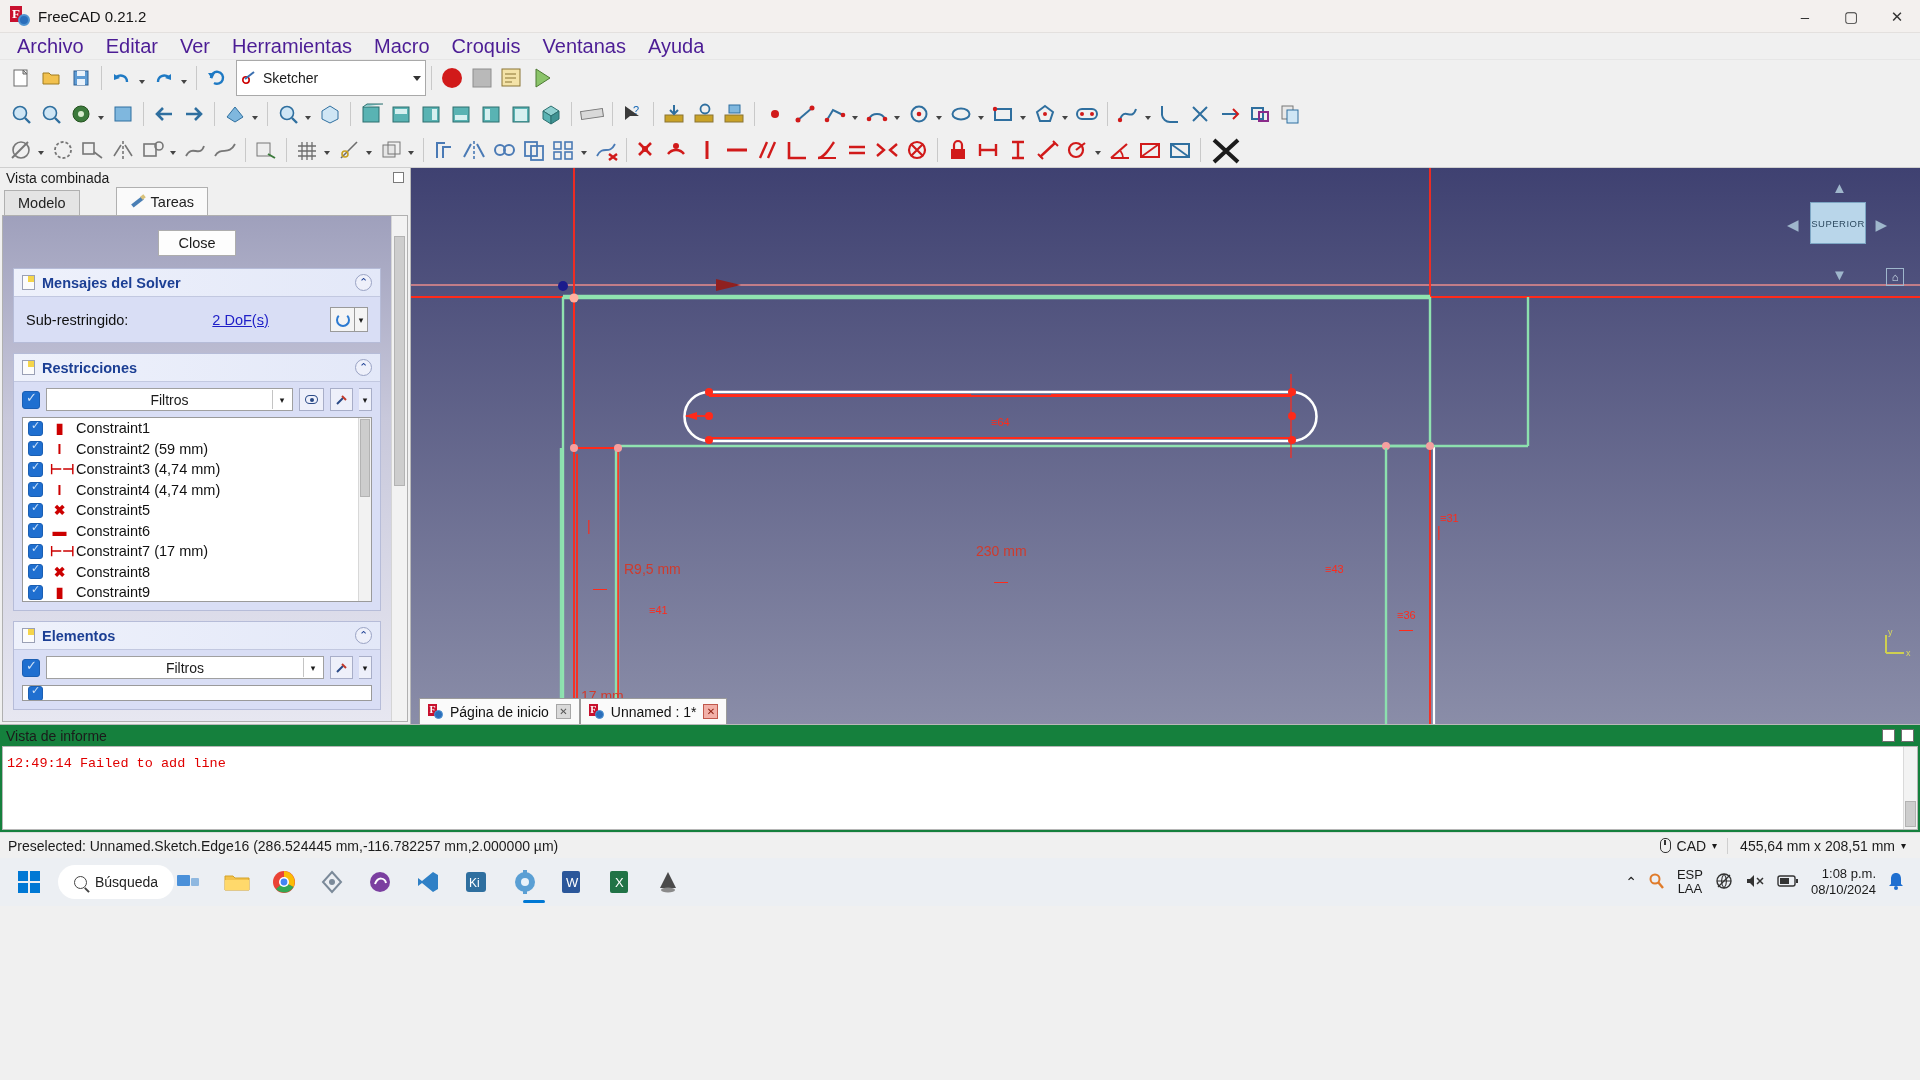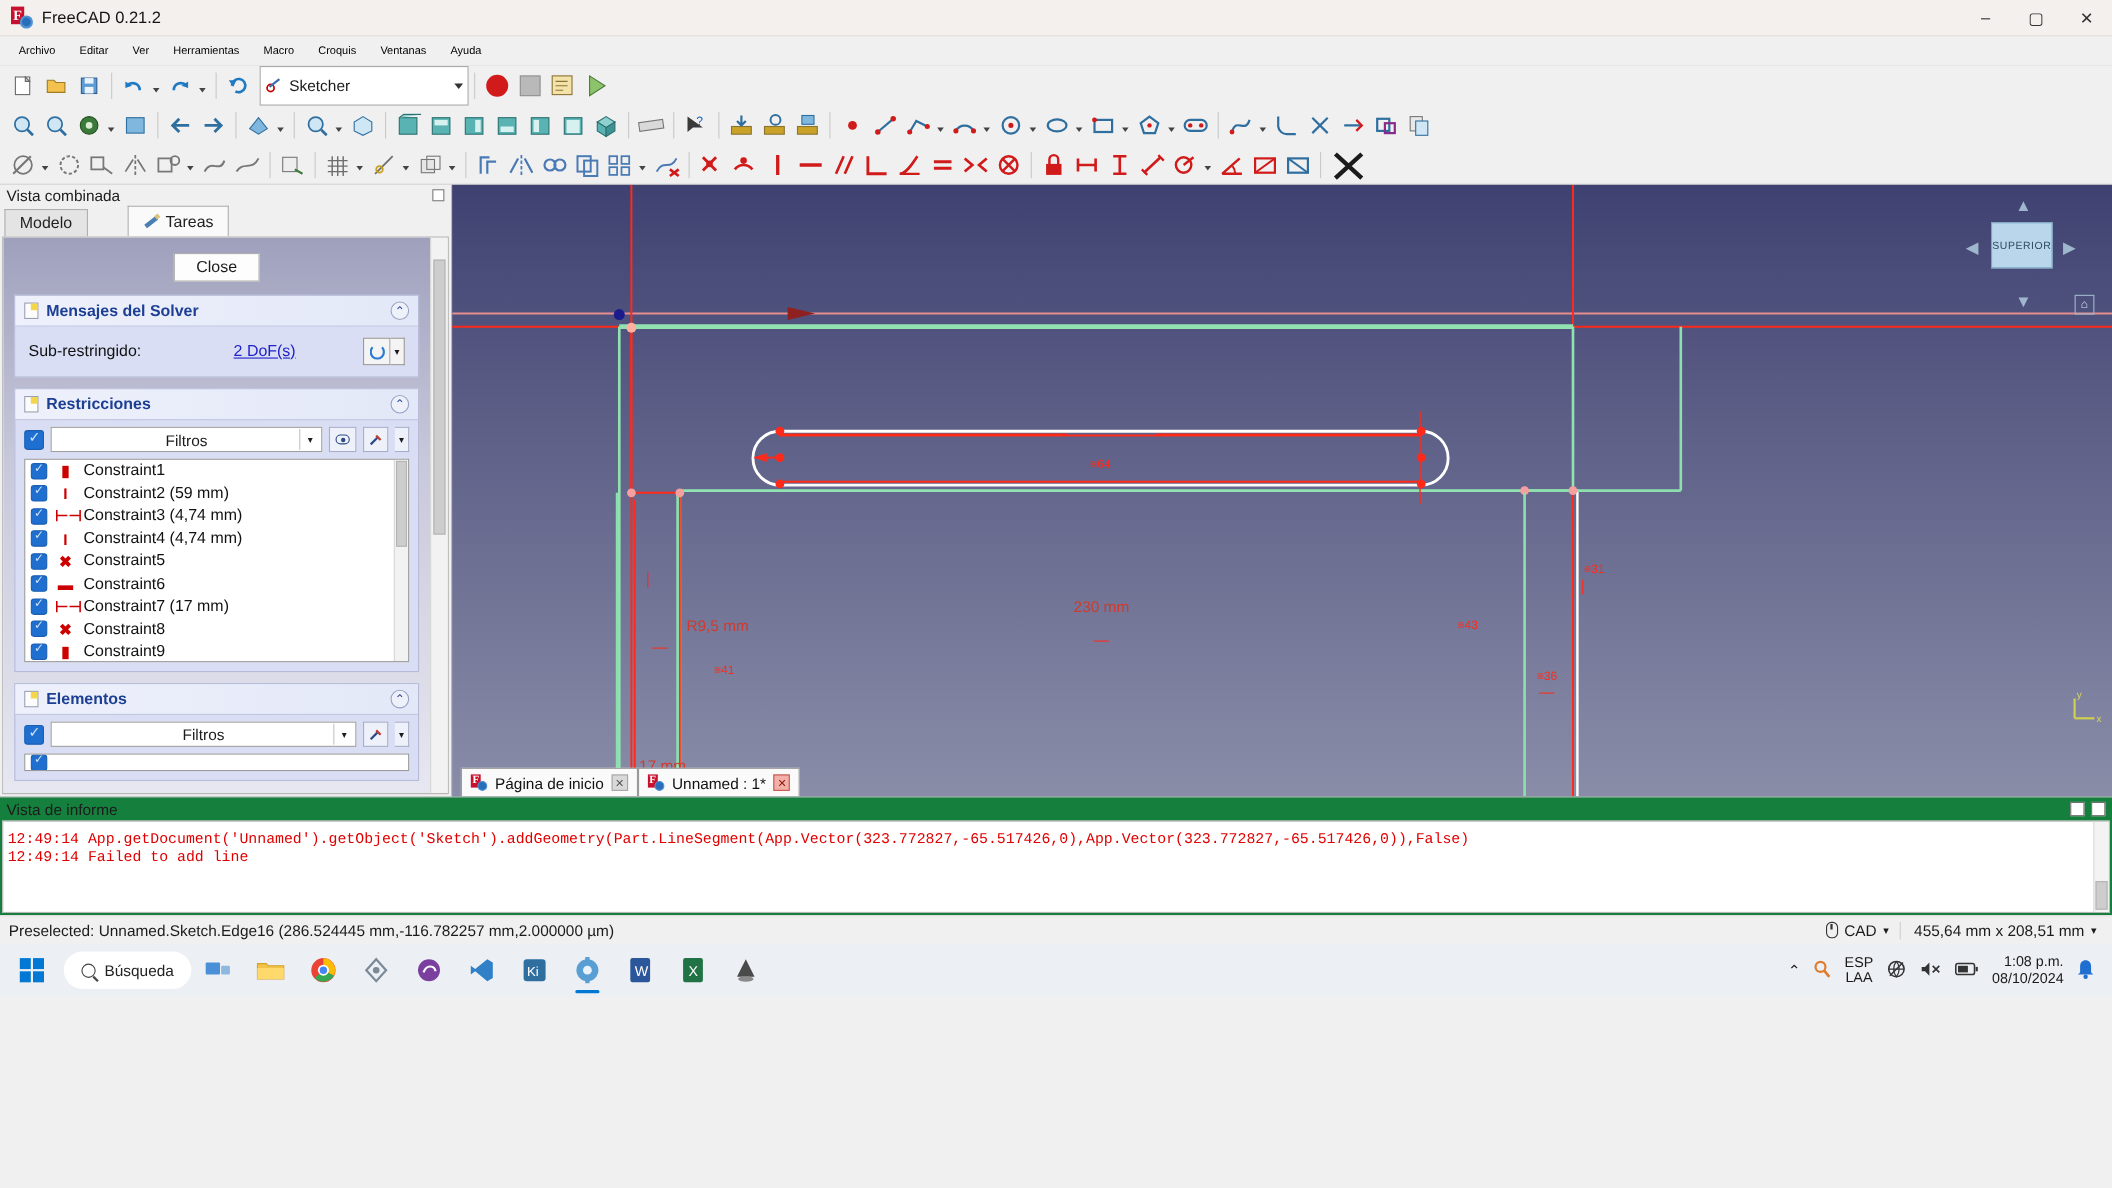--- a/index.html
+++ b/index.html
@@ -25,21 +25,21 @@
   }
   .fc-logo .gear {
     position:absolute; right:0; bottom:0; width:12px; height:12px; border-radius:50%;
     background:#2a6ebb; border:2px solid #4f93d1;
   }
   #titlebar .title { font-size:15px; color:#141414; }
   .wincontrols { position:absolute; right:0; top:0; height:33px; display:flex; }
   .wincontrols div { width:46px; height:33px; display:flex; align-items:center; justify-content:center; font-size:15px; color:#333; }
   
   #menubar { height:27px; background:#f0f0f0; display:flex; align-items:center; padding-left:6px; border-bottom:1px solid #e6e6e6; }
-  #menubar .mi { padding:4px 11px; font-size:10px; color:#000000; }
+  #menubar .mi { padding:4px 11px; font-size:20px; color:#4c1d95; }
   
   .toolbar-row { background:#f0f0f0; display:flex; align-items:center; }
   #tb1 { height:36px; padding-left:6px; }
   #tb2 { height:36px; padding-left:6px; }
   #tb3 { height:36px; padding-left:6px; border-bottom:1px solid #cfcfcf;}
   .tbtn { width:30px; height:30px; display:flex; align-items:center; justify-content:center; position:relative; }
   .tsep { width:1px; height:24px; background:#c9c9c9; margin:0 5px; }
   .caret { width:0;height:0;border-left:3.5px solid transparent;border-right:3.5px solid transparent;border-top:4.5px solid #444; margin-left:-3px; margin-top:7px;}
   .wbsel {
     height:36px; border:1px solid #a9a9a9; background:#fff; display:flex; align-items:center;
@@ -130,21 +130,21 @@
   .mouse-ic { width:11px;height:15px;border:1.5px solid #333;border-radius:5px; position:relative;}
   .mouse-ic:after{content:"";position:absolute;left:3.5px;top:1px;width:2px;height:5px;background:#333;}
   
   #taskbar { height:48px; background:#eceff3; display:flex; align-items:center; padding:0 6px; }
   .tb-start { width:46px;height:40px; display:flex;align-items:center;justify-content:center;}
   .winlogo { display:grid; grid-template-columns:10px 10px; grid-template-rows:10px 10px; gap:2.5px; }
   .winlogo i { background:#0078d4; display:block; }
   .tb-search { height:34px; background:#fff; border-radius:17px; display:flex; align-items:center; gap:8px; padding:0 16px; margin-left:6px; font-size:14px; color:#222; }
   .tb-search .mag { width:13px;height:13px;border:1.8px solid #444;border-radius:50%; position:relative;}
   .tb-search .mag:after{content:"";position:absolute;right:-4px;bottom:-3px;width:6px;height:1.8px;background:#444;transform:rotate(45deg);}
-  .tb-app { width:44px;height:44px; display:flex;align-items:center;justify-content:center; position:relative; margin:0 2px;}
+  .tb-app { width:44px;height:44px; display:flex;align-items:center;position:relative; margin:0 2px;}
   .tb-app.active:after { content:""; position:absolute; bottom:1px; left:11px; width:22px;height:3px; background:#0078d4; border-radius:2px;}
   .tb-right { margin-left:auto; display:flex; align-items:center; gap:12px; padding-right:10px; font-size:13px;}
   .lang { line-height:14px; text-align:center; font-size:13px; }
   .clock { line-height:16px; text-align:right; font-size:13px; }
 </style>
 </head>
 <body>
 
 <div id="titlebar">
   <span class="appicon">
@@ -1015,21 +1015,20 @@
 <div id="reportdock">
   <div id="report-title">
     <span>Vista de informe</span>
     <span class="tools">
       <span></span>
       <span></span>
     </span>
   </div>
   <div id="report-body">
     <div style="opacity:0.35;overflow:hidden;height:6px">&nbsp;</div>
-    <div>12:49:14  App.getDocument('Unnamed').getObject('Sketch').addGeometry(Part.LineSegment(App.Vector(323.772827,-65.517426,0),App.Vector(323.772827,-65.517426,0)),False)</div>
     <div>12:49:14  Failed to add line</div>
     <div class="rb-scroll">
         <div class="rb-thumb"></div>
       </div>
   </div>
 </div>
 
 <div id="statusbar">
   <span>Preselected: Unnamed.Sketch.Edge16 (286.524445 mm,-116.782257 mm,2.000000 µm)</span>
   <span class="right">

